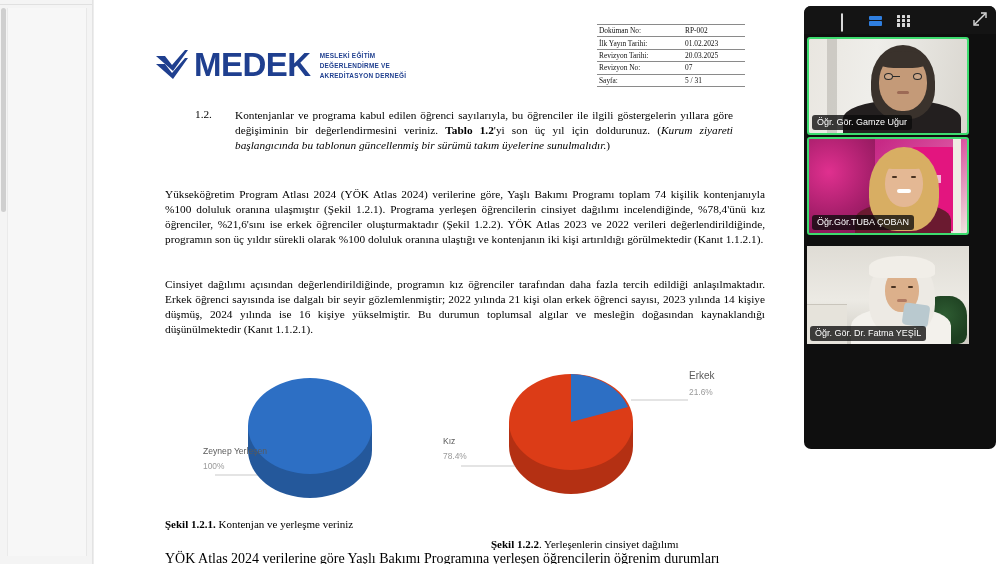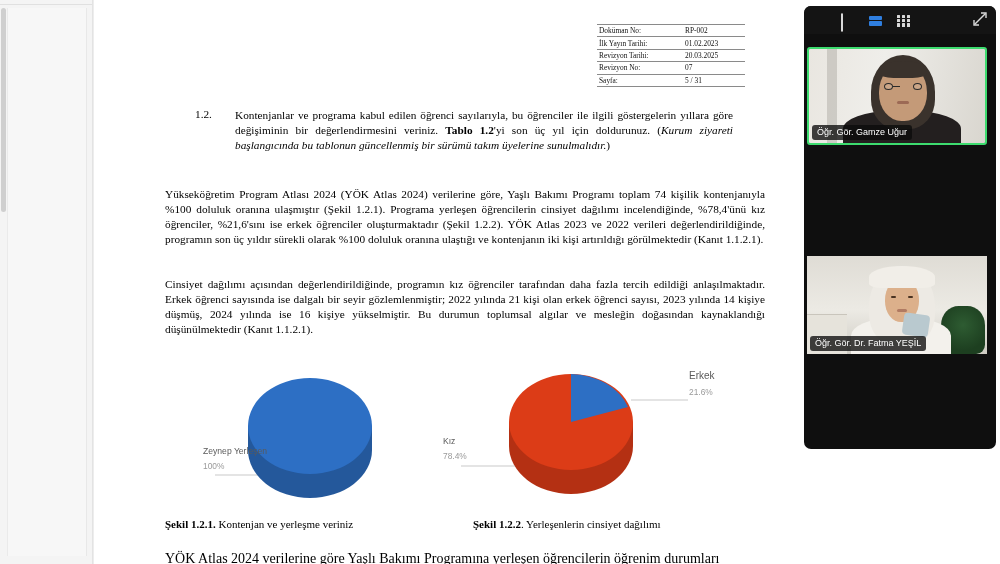--- a/index.html
+++ b/index.html
@@ -90,21 +90,21 @@
   .chart{position:absolute;top:0;}
   #chart1{left:100px;width:230px;height:150px;}
   #chart2{left:350px;width:280px;height:150px;}
   .chart svg{display:block;}
   .cap-row{position:absolute;left:0;top:518px;width:707px;height:22px;}
   .cap{
     position:absolute;font-size:11px;color:#000;white-space:nowrap;
   }
   .cap b{font-weight:bold;}
   #cap1{left:72px;}
-  #cap2{left:380px;}
+  #cap2{left:398px;margin-top:20px;}
 
   .tail{
     position:absolute;left:72px;top:550px;width:600px;
     font-size:14px;line-height:1.3;text-align:justify;color:#000;
     white-space:nowrap;overflow:hidden;
   }
 
   
   .vpanel{
     position:absolute;left:800px;top:0;width:200px;height:564px;
@@ -121,21 +121,21 @@
   }
   .tb-ico{width:15px;height:13px;position:relative;cursor:pointer;}
   .ico-min{width:13px;height:3px;background:#d8d8d8;border-radius:1px;margin-top:7px;}
   .ico-single{width:14px;height:10px;border:1.6px solid #d8d8d8;border-radius:2px;margin-top:2px;box-sizing:border-box;}
   .ico-split{width:13px;height:11px;margin-top:2px;display:flex;flex-direction:column;gap:1.5px;}
   .ico-split i{display:block;height:4.3px;background:#2f7fe0;border-radius:1px;}
   .ico-grid{width:13px;height:12px;margin-top:1px;display:grid;grid-template-columns:repeat(3,1fr);grid-template-rows:repeat(3,1fr);gap:1.4px;}
   .ico-grid i{display:block;background:#d8d8d8;border-radius:0.5px;}
   .tb-expand{margin-left:auto;color:#d8d8d8;font-size:14px;line-height:1;}
 
-  .tile{position:absolute;left:3px;width:180px;height:98px;overflow:hidden;background:#15803d;margin-top:10px;}
+  .tile{position:absolute;left:3px;width:162px;height:98px;overflow:hidden;background:#15803d;}
   #tile1{top:31px;border:2px solid #3ddc6f;box-sizing:border-box;border-radius:3px;}
   #tile2{top:131px;border:2px solid #3ddc6f;box-sizing:border-box;border-radius:3px;}
   #tile3{top:240px;}
   #tile4{top:331px;height:104px;}
 
   .tile .scene{position:absolute;left:0;top:0;width:100%;height:100%;}
   .nameplate{
     position:absolute;left:3px;bottom:3px;
     background:rgba(12,12,12,0.78);
     color:#ffffff;
@@ -162,20 +162,34 @@
     <div class="gutter-top-rule"></div>
     <div class="inner-line"></div>
     <div class="gutter-scroll"></div>
   </div>
 
   <div class="page">
     <div class="page-edge"></div>
 
     <div class="doc-header">
 
+      <div class="logo">
+        <span class="logo-mark">
+          <svg width="34" height="30" viewBox="0 0 34 30" aria-hidden="true">
+            <path d="M1 6 L10 6 L17 15 L30 0 L33 0 L18 21 Z" fill="#1f3f8f"></path>
+            <path d="M1 14 L10 14 L17 23 L30 8 L33 8 L18 29 Z" fill="#1f3f8f"></path>
+          </svg>
+        </span>
+        <span class="logo-word">MEDEK</span>
+        <span class="logo-sub">
+          <span>MESLEKİ EĞİTİM</span><br>
+          <span>DEĞERLENDİRME VE</span><br>
+          <span>AKREDİTASYON DERNEĞİ</span>
+        </span>
+      </div>
 
       <table class="doc-info">
         <tbody>
             <tr>
           <td class="k">Doküman No:</td>
           <td class="v">RP-002</td>
         </tr>
         <tr>
           <td class="k">İlk Yayın Tarihi:</td>
           <td class="v">01.02.2023</td>
@@ -299,20 +313,37 @@
           <div class="glasses" style="left:73px;top:34px;width:42px;">
             <i style="left:2px;"></i>
               <i style="right:2px;"></i>
             <span style="position:absolute;left:11px;top:3px;width:7px;height:1.3px;background:#2a2a2a;"></span>
           </div>
           <div style="position:absolute;left:88px;top:52px;width:12px;height:3px;background:#9c6a55;border-radius:2px;"></div>
         </div>
         <div class="nameplate">Öğr. Gör. Gamze Uğur</div>
       </div>
 
+      <div class="tile" id="tile2">
+        <div class="scene">
+          <div class="wall" style="background:linear-gradient(135deg,#b51f77 0%,#c72a86 30%,#d94f9e 60%,#efe6e0 100%);"></div>
+          <div style="position:absolute;left:0;top:0;width:66px;height:100%;background:radial-gradient(circle at 30% 35%,#e0308f 0%,#a81f6c 55%,#7d1550 100%);"></div>
+          <div style="position:absolute;right:12px;top:8px;width:44px;height:84px;background:#e3157f;border-radius:4px 4px 0 0;"></div>
+          <div style="position:absolute;right:6px;top:0;width:8px;height:100%;background:#f0ece4;"></div>
+          <div style="position:absolute;right:26px;top:36px;width:7px;height:8px;background:#f4b9da;"></div>
+          <div class="torso" style="left:46px;top:64px;width:96px;height:40px;background:#6b1a30;"></div>
+          <div class="hairwrap" style="left:60px;top:8px;width:70px;height:84px;background:#d8ae63;"></div>
+          <div class="head" style="left:76px;top:20px;width:38px;height:48px;background:#e4b894;"></div>
+          <div style="position:absolute;left:76px;top:18px;width:38px;height:12px;background:#d8ae63;border-radius:50% 50% 20% 20%;"></div>
+          <div style="position:absolute;left:88px;top:50px;width:14px;height:4px;background:#ffffff;border-radius:3px;"></div>
+          <div style="position:absolute;left:83px;top:37px;width:5px;height:2px;background:#4a3322;border-radius:2px;"></div>
+          <div style="position:absolute;left:102px;top:37px;width:5px;height:2px;background:#4a3322;border-radius:2px;"></div>
+        </div>
+        <div class="nameplate">Öğr.Gör.TUBA ÇOBAN</div>
+      </div>
 
       <div class="tile" id="tile3">
         <div class="scene">
           <div class="wall" style="background:linear-gradient(180deg,#dfdcd5 0%,#eceae4 55%,#cfccc4 100%);"></div>
           <div style="position:absolute;left:0;top:58px;width:40px;height:46px;background:#e6e3db;border-top:1px solid #c9c5bc;"></div>
           <div style="position:absolute;right:2px;top:50px;width:44px;height:48px;background:radial-gradient(circle at 50% 40%,#2e5c32 0%,#1d3f20 70%);border-radius:40% 40% 20% 20%;"></div>
           <div class="torso" style="left:44px;top:62px;width:100px;height:42px;background:#f3f1ec;"></div>
           <div class="hairwrap" style="left:62px;top:10px;width:66px;height:80px;background:#edeae4;"></div>
           <div class="head" style="left:78px;top:22px;width:34px;height:44px;background:#dcb08b;"></div>
           <div style="position:absolute;left:62px;top:10px;width:66px;height:22px;background:#f1eee8;border-radius:50% 50% 20% 20%;"></div>

